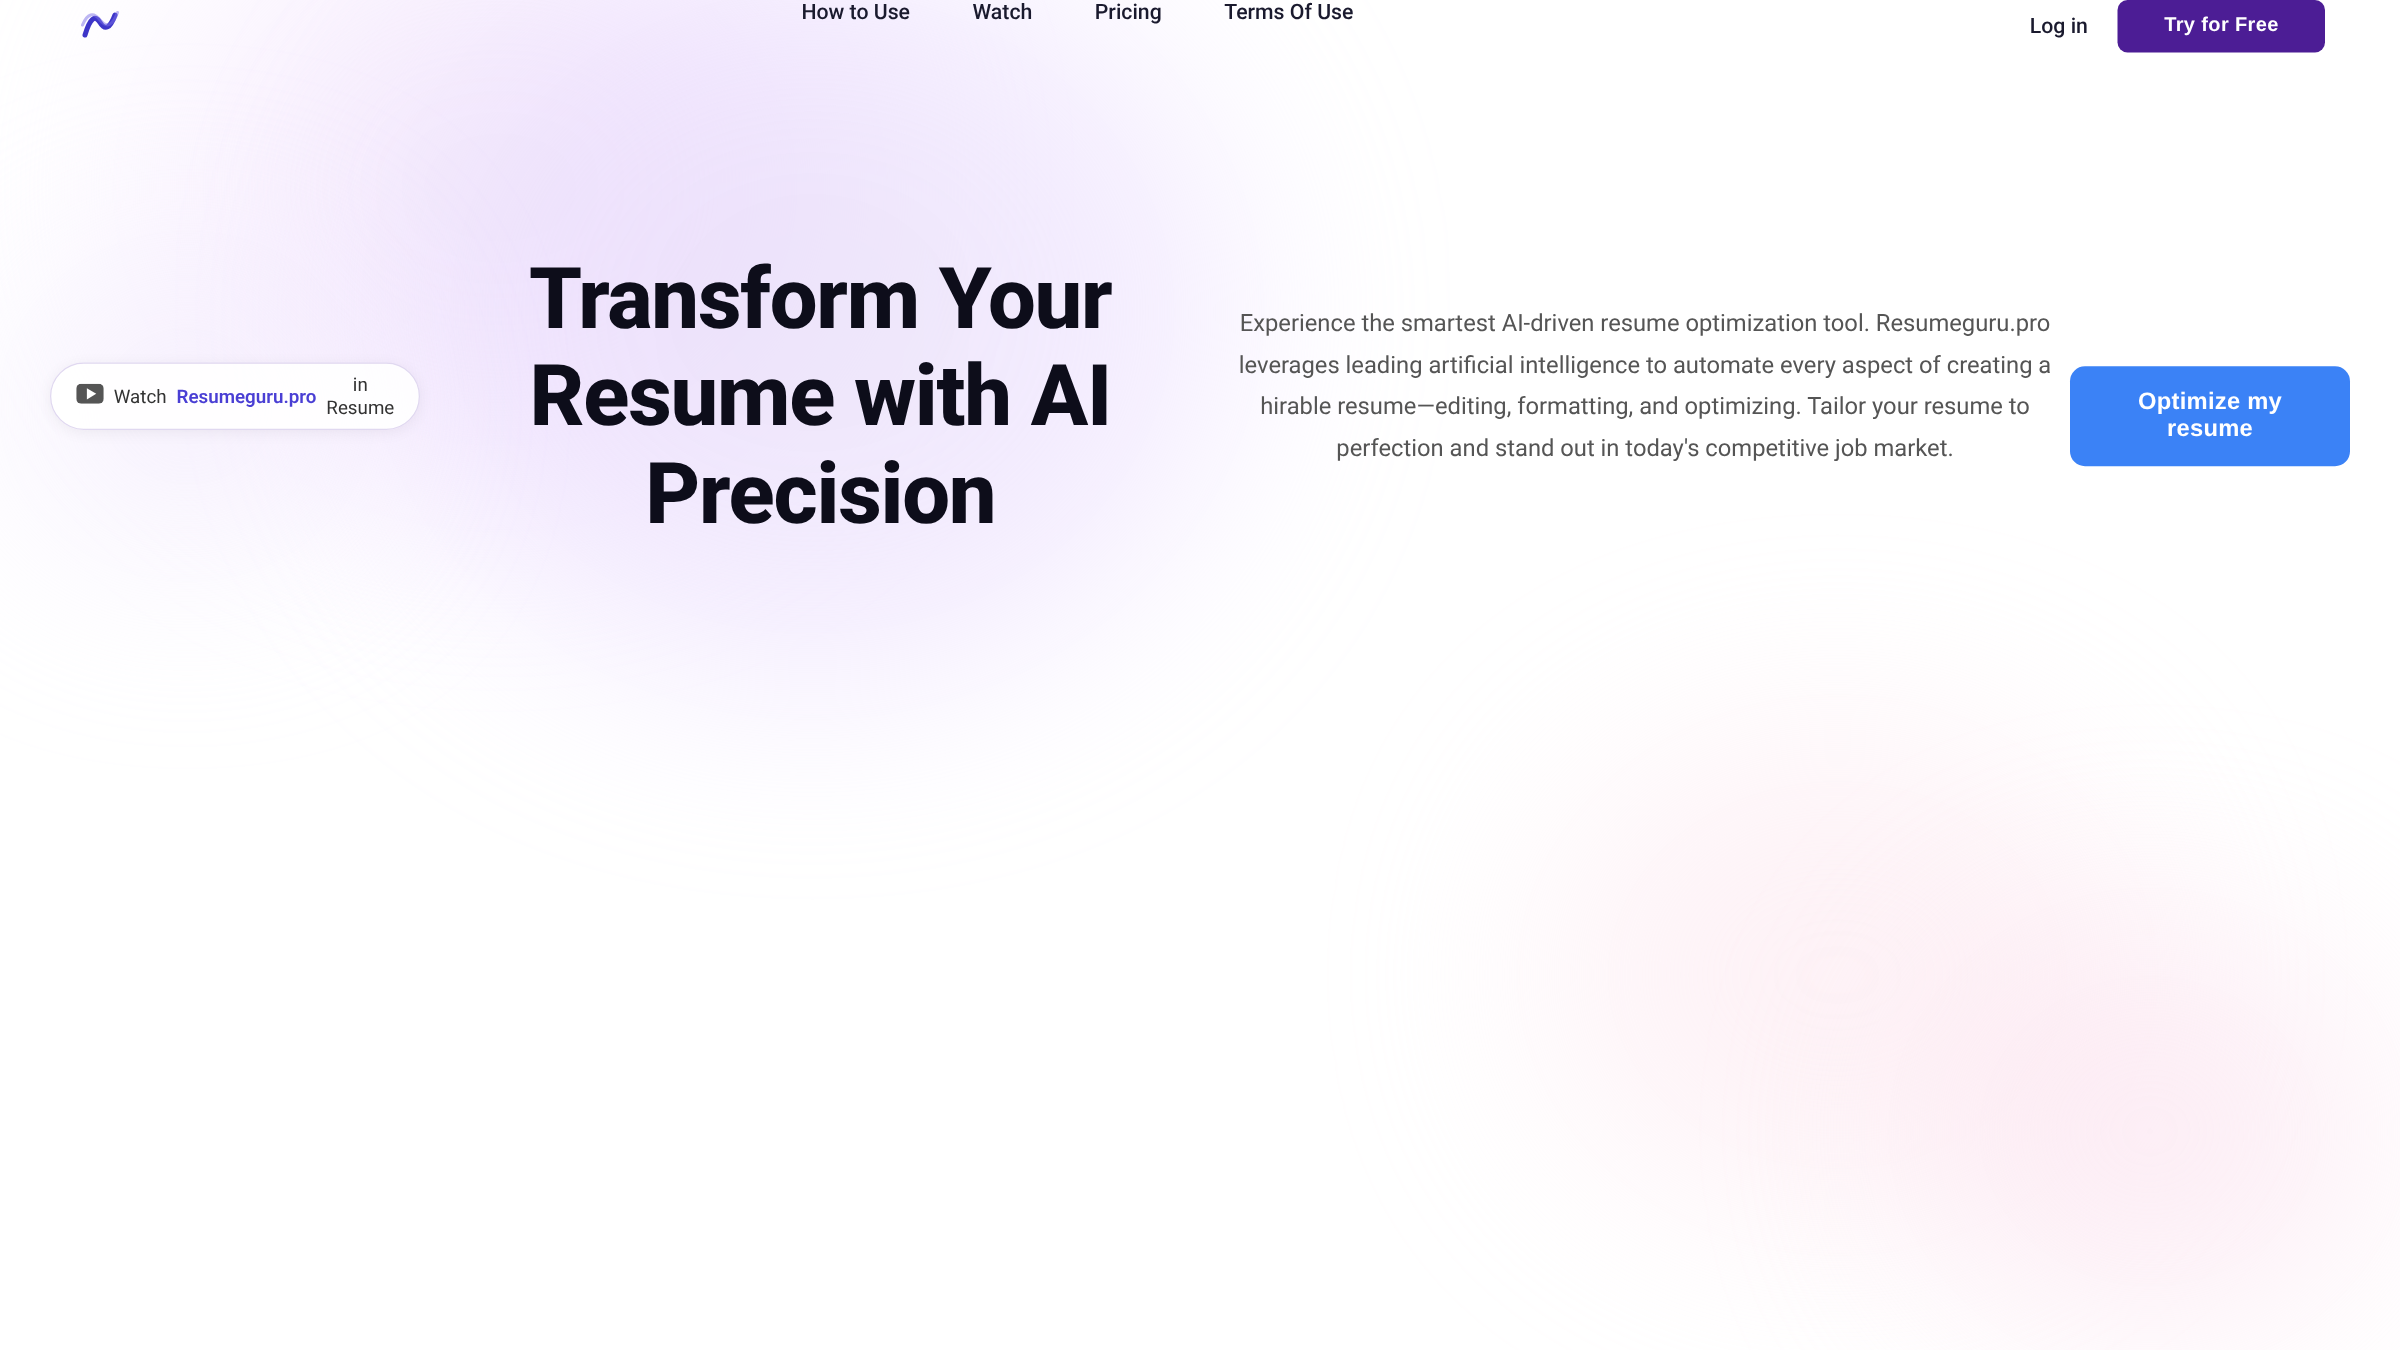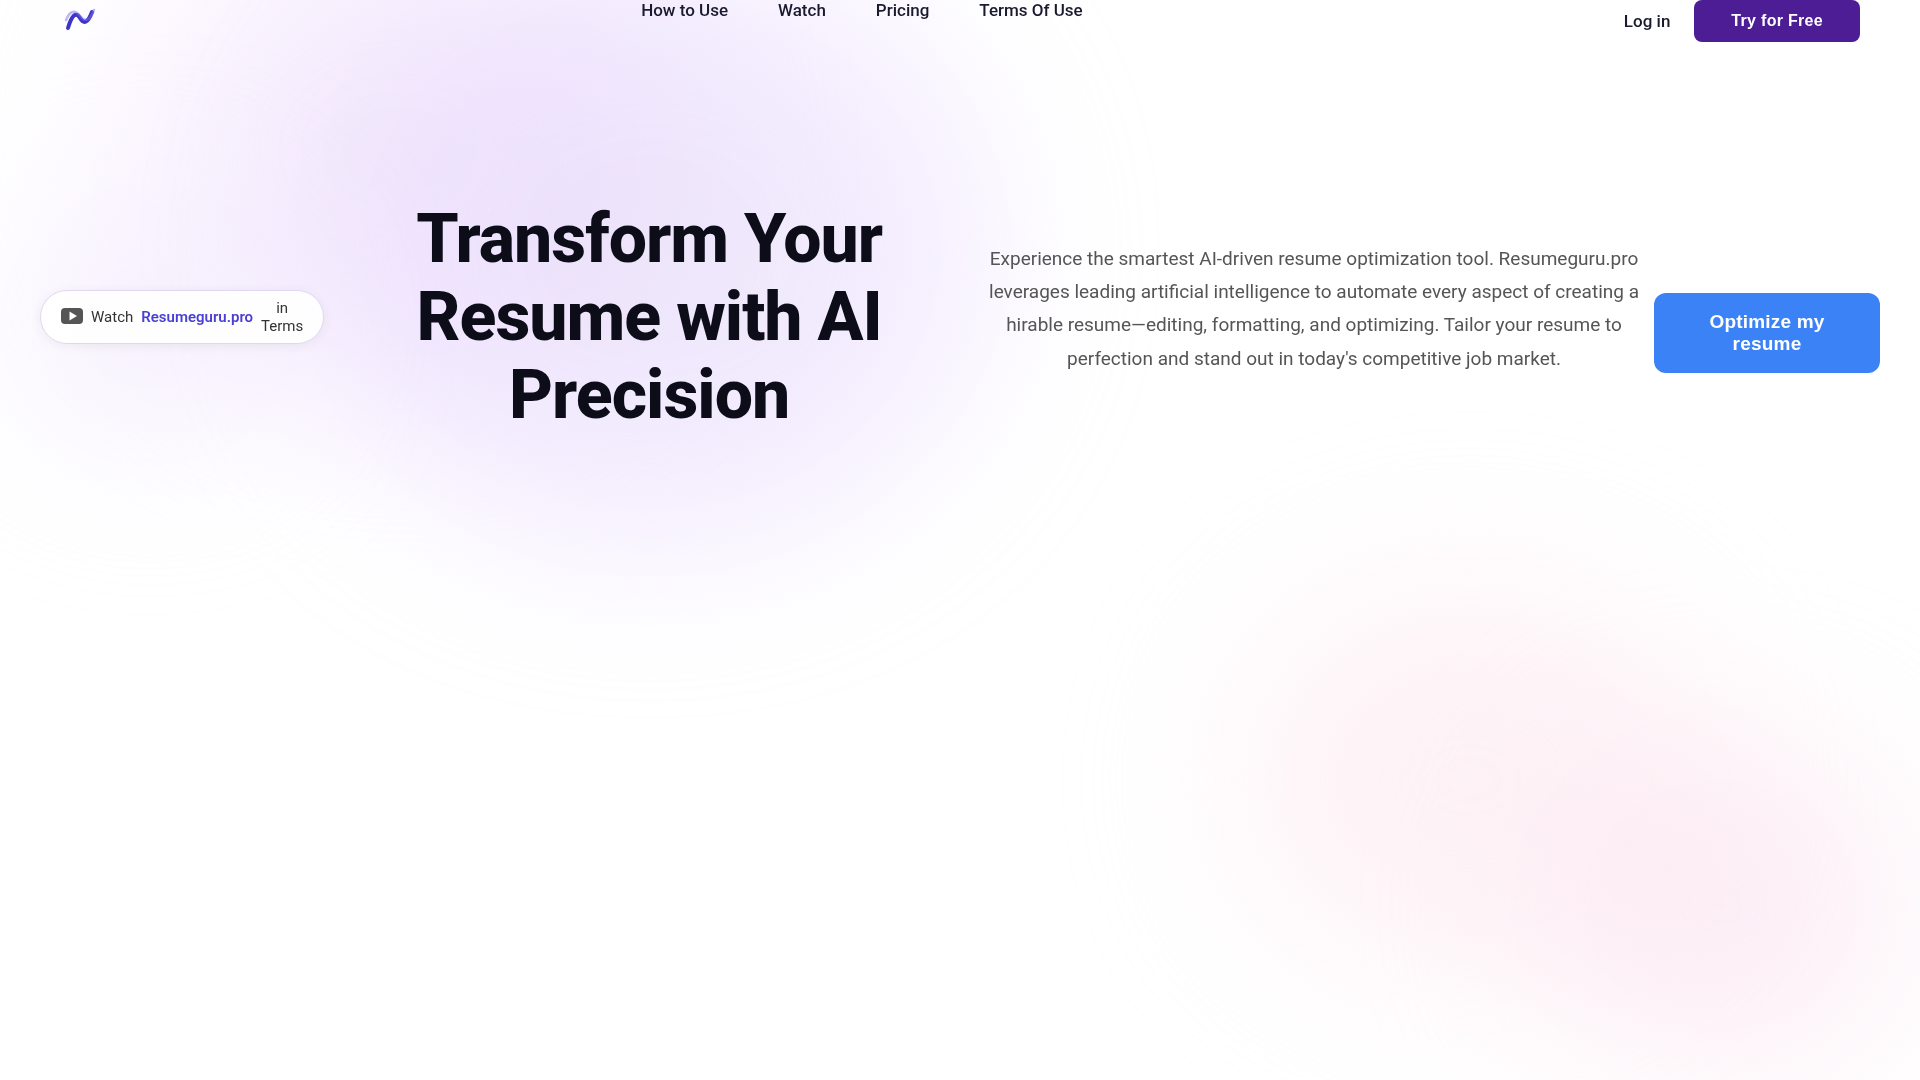--- a/index.html
+++ b/index.html
@@ -236,21 +236,21 @@
 <section class="hero">
   <div class="watch-badge">
     <span class="yt-icon">
       <svg width="22" height="16" viewBox="0 0 22 16" fill="none" xmlns="http://www.w3.org/2000/svg">
         <rect x="0" y="0" width="22" height="16" rx="4" fill="#555"></rect>
         <polygon points="8.5,3.5 8.5,12.5 16,8" fill="white"></polygon>
       </svg>
     </span>
     <span>Watch </span>
       <a class="brand-link">Resumeguru.pro</a>
-      <span> in Terms</span>
+      <span> in Resume</span>
   </div>
 
   <h1 class="hero-title">
     <span>Transform Your Resume with AI</span><br>
     <span>Precision</span>
   </h1>
 
   <p class="hero-subtitle">Experience the smartest AI-driven resume optimization tool. Resumeguru.pro leverages leading artificial intelligence to automate every aspect of creating a hirable resume—editing, formatting, and optimizing. Tailor your resume to perfection and stand out in today's competitive job market.</p>
 
   <button class="optimize-btn">Optimize my resume</button>

